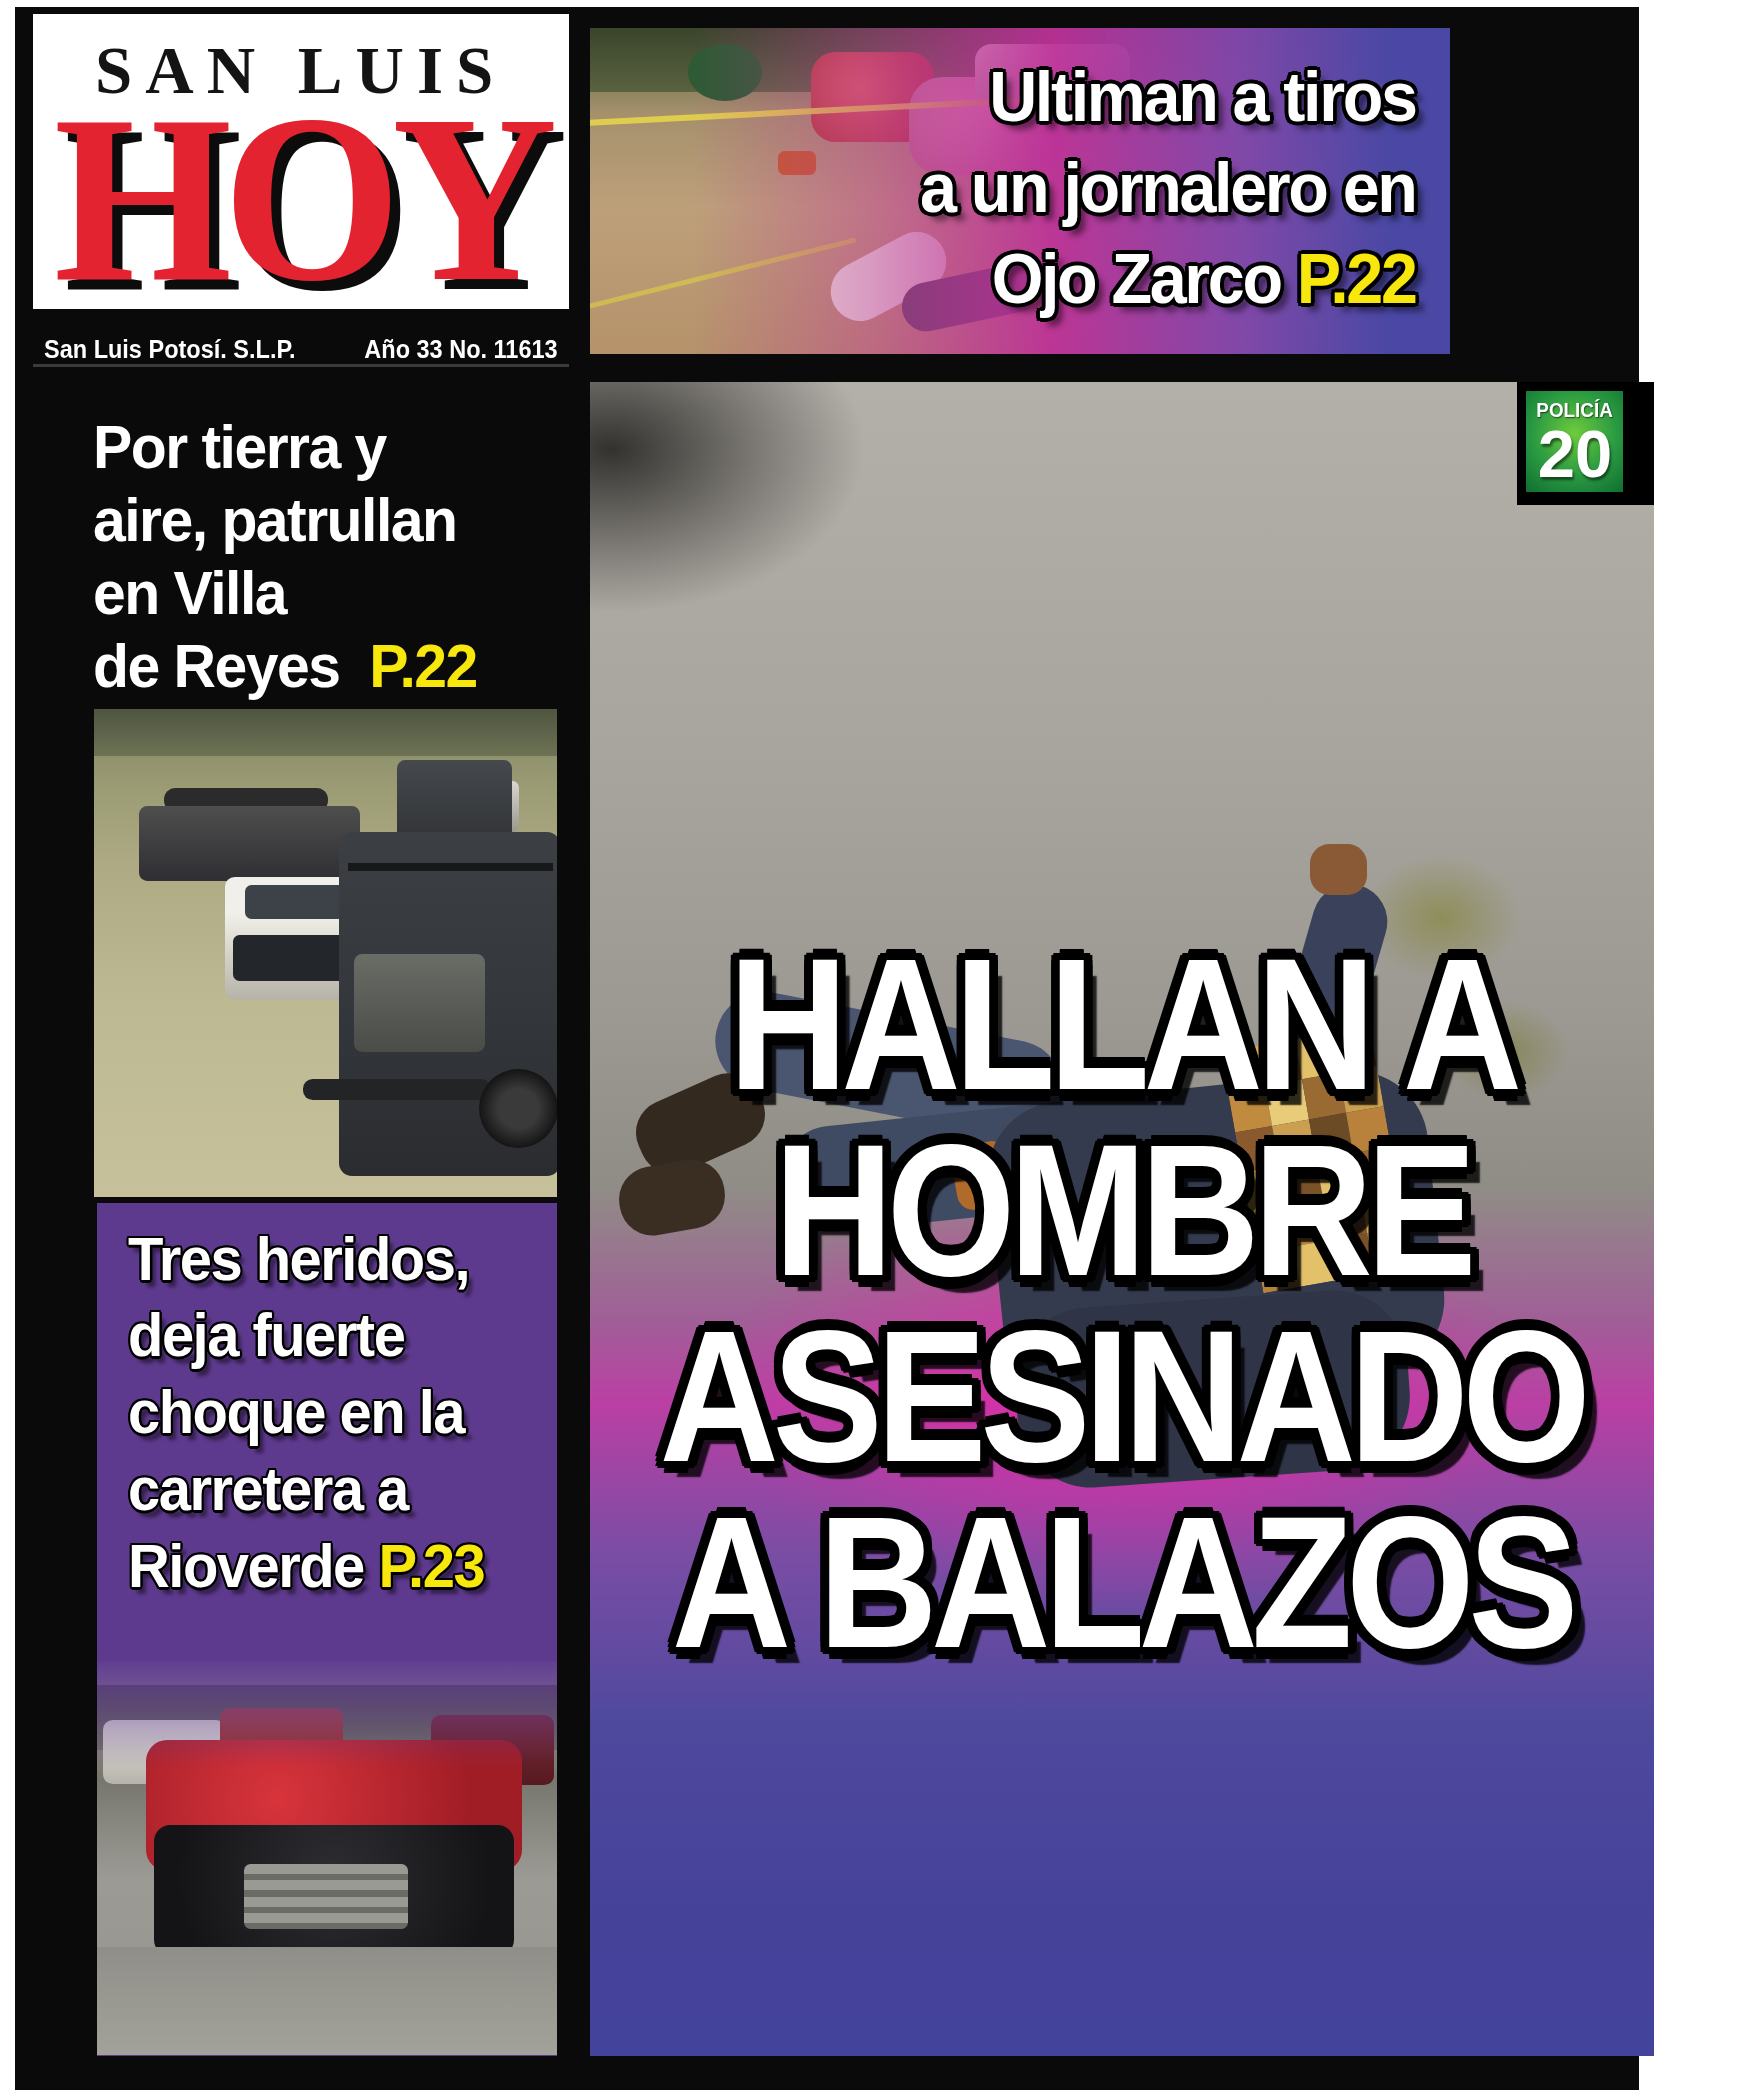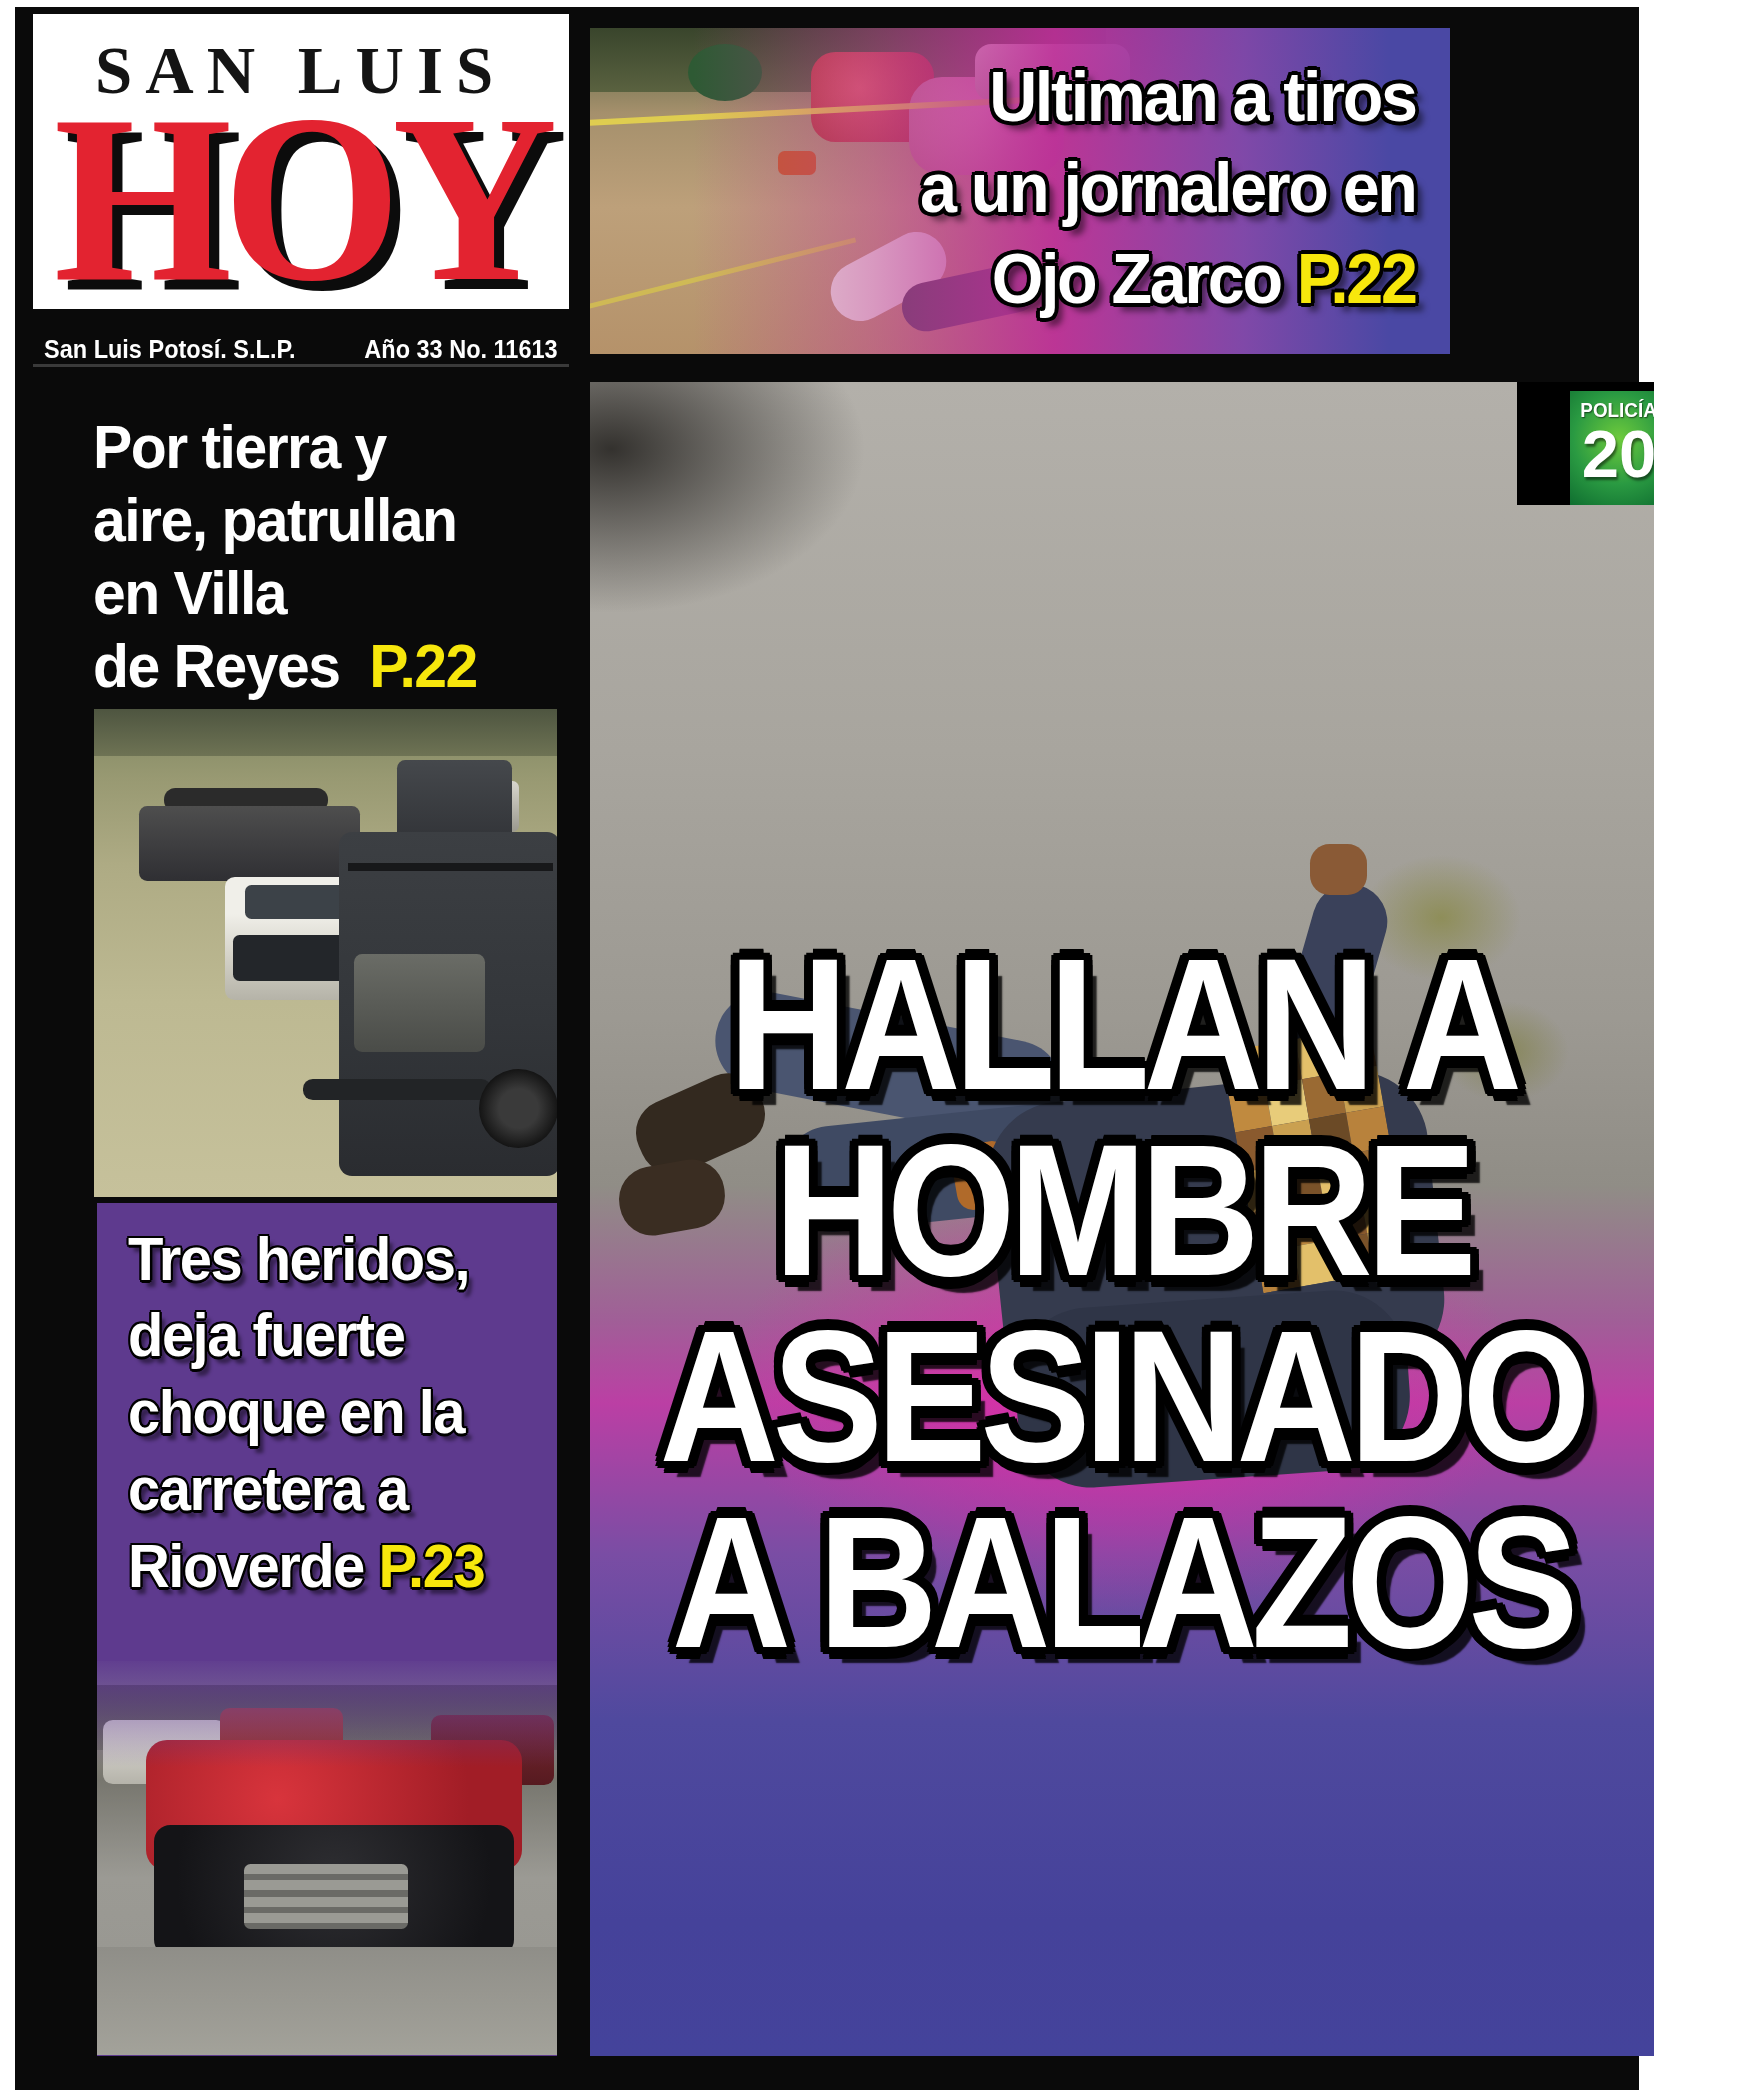--- a/index.html
+++ b/index.html
@@ -143,23 +143,23 @@
               background:#353b4e;transform:rotate(-6deg);}
   .body-hip{position:absolute;left:426px;top:917px;width:393px;height:180px;border-radius:74px;
             background:#2f3547;transform:rotate(-4deg);}
   .body-arm{position:absolute;left:700px;top:499px;width:75px;height:237px;border-radius:38px;
             background:#3a415a;transform:rotate(16deg);}
   .body-hand{position:absolute;left:720px;top:462px;width:57px;height:51px;border-radius:19.6px;
              background:#8a5a36;}
   .body-mosaic{position:absolute;left:651px;top:655px;width:151px;height:245px;transform:rotate(-10deg);}
 
   .badge{position:absolute;right:0;top:0;width:137px;height:123px;background:#000;}
-  .badge-inner{position:absolute;left:9.8px;top:9.8px;width:97px;height:114px;
+  .badge-inner{position:absolute;left:9.8px;top:9.8px;width:97px;height:101px;
                background:radial-gradient(circle at 50% 42%,#6ecb3c 0%,#2a9a42 55%,#0f6e30 100%);
-               display:flex;flex-direction:column;align-items:center;margin-left:44px;}
+               display:flex;flex-direction:column;align-items:center;}
   .badge-label{color:#fff;font-size:20.5px;font-weight:bold;margin-top:6.5px;letter-spacing:0px;
                text-shadow:0.8px 0.8px 1.6px rgba(0,0,0,.6);transform:scaleX(.92);}
   .badge-number{color:#fff;font-size:67px;font-weight:bold;line-height:.95;
                 text-shadow:1.6px 2.5px 2.5px rgba(0,0,0,.5);}
 
   .main-headline{position:absolute;left:0;right:0;top:549px;text-align:center;z-index:2;}
   .main-headline div{color:#ffffff;font-size:188px;font-weight:bold;line-height:0.99;
                      letter-spacing:-7.4px;transform:scaleX(0.88);transform-origin:center;}
   .sub-headline{position:absolute;left:16.4px;right:16.4px;top:1401px;text-align:center;z-index:2;}
   .sub-headline div{color:#f3e50a;font-size:49px;font-weight:bold;line-height:1.45;

